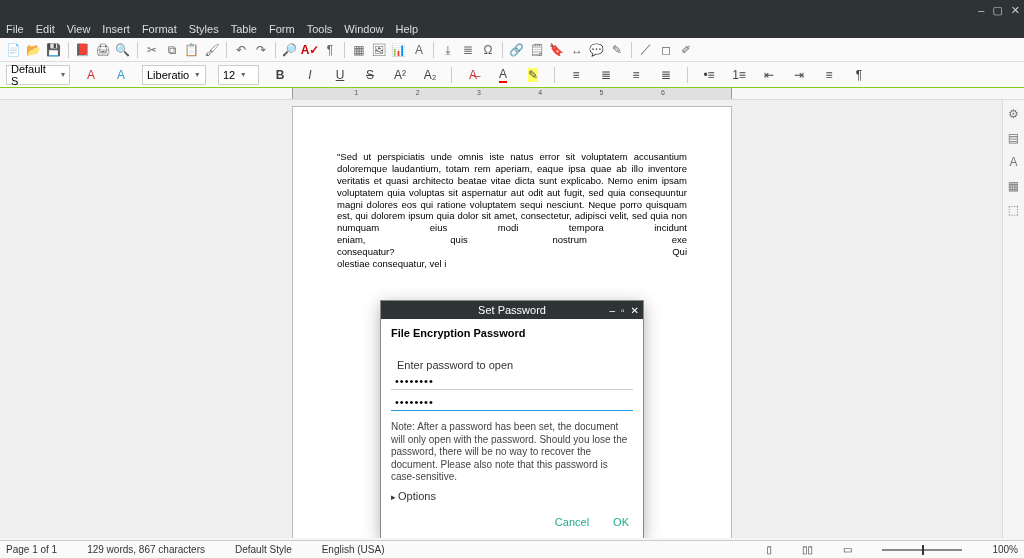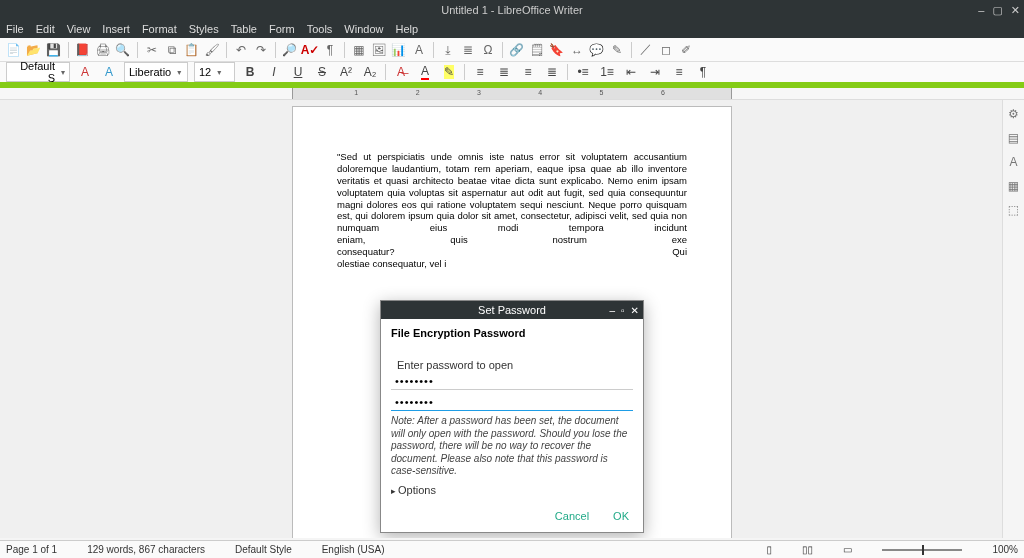--- a/index.html
+++ b/index.html
@@ -5,21 +5,21 @@
 * { box-sizing: border-box; margin: 0; padding: 0; font-family: "Liberation Sans", Arial, sans-serif; }
 html, body { width: 1024px; height: 558px; overflow: hidden; background: #f5f5f5; }
 .titlebar { height: 20px; background: #2e3436; color: #ccc; display: flex; align-items: center; font-size: 11px; position: relative; }
 .titlebar .title { width: 100%; text-align: center; }
 .titlebar .win-controls { position: absolute; right: 4px; display: flex; gap: 8px; color: #ccc; }
 .menubar { height: 18px; background: #2e3436; color: #ddd; display: flex; align-items: center; font-size: 11px; padding: 0 6px; gap: 12px; }
 .menubar span { cursor: default; }
 .toolbar { background: #fafafa; border-bottom: 1px solid #ddd; padding: 2px 6px; display: flex; align-items: center; gap: 4px; height: 24px; }
 .toolbar .ico { width: 16px; height: 16px; display: inline-flex; align-items: center; justify-content: center; font-size: 12px; color: #666; }
 .toolbar .sep { width: 1px; height: 16px; background: #ccc; margin: 0 2px; }
-.fmtbar { background: #fafafa; border-bottom: 6px solid #84cc16; padding: 2px 6px; display: flex; align-items: center; gap: 6px; height: 26px; font-size: 11px; text-align: right; }
+.fmtbar { background: #fafafa; border-bottom: 1px solid #84cc16; padding: 2px 6px; display: flex; align-items: center; gap: 12px; height: 26px; font-size: 11px; }
 .fmtbar select, .fmtbar .combo { height: 20px; font-size: 11px; border: 1px solid #ccc; background: #fff; padding: 0 4px; }
 .fmtbar .combo { display: inline-flex; align-items: center; gap: 6px; }
 .fmtbar .combo::after { content: "▾"; font-size: 8px; color: #666; }
 .fmtbar .btn { width: 18px; height: 18px; display: inline-flex; align-items: center; justify-content: center; font-size: 12px; color: #444; }
 .ruler { height: 12px; background: #f7f7f7; border-bottom: 1px solid #ddd; display:flex; justify-content:center; }
 .ruler-inner { width:440px; height:100%; background:linear-gradient(to right,#e0e0e0 0,#e0e0e0 100%); border-left:1px solid #999; border-right:1px solid #999; position:relative; font-size:7px; color:#555;}
 .ruler-inner span { position: absolute; top: 1px; }
 .doc-area { position: relative; background: #f0f0f0; height: 438px; display: flex; justify-content: center; overflow: hidden; }
 .page { width: 440px; background: #fff; border: 1px solid #bbb; margin-top: 6px; padding: 44px 44px; font-size: 9.5px; line-height: 1.25; color: #000; text-align: justify; height: 520px; }
 .sidebar-right { position:absolute; right:0; top:0; width:22px; height:100%; background:#f5f5f5; border-left:1px solid #ddd; display:flex; flex-direction:column; align-items:center; gap:8px; padding-top:6px; }
@@ -31,31 +31,30 @@
 .zoom-slider::before{content:"";position:absolute;left:50%;top:-4px;width:2px;height:10px;background:#333;}
 
 .dialog { position: absolute; left: 380px; top: 200px; width: 264px; background: #fff; border: 1px solid #888; box-shadow: 0 4px 16px rgba(0,0,0,.3); font-size: 11px; }
 .dialog .dlg-titlebar { height: 18px; background: #2e3436; color: #fff; display: flex; align-items: center; justify-content: center; position: relative; font-size: 11px; }
 .dialog .dlg-titlebar .ctl { position: absolute; right: 4px; display: flex; gap: 6px; font-size: 10px; }
 .dialog .dlg-body { padding: 8px 10px 6px 10px; }
 .dialog .section-title { font-weight: bold; margin-bottom: 20px; font-size: 11px; }
 .dialog label { display:block; margin: 4px 0 2px 6px; color:#333; font-size:11px; }
 .dialog input[type=password] { width: 100%; border: none; border-bottom: 1px solid #1e9de6; padding: 2px 4px; font-size: 11px; letter-spacing: 1px; margin-bottom: 4px; background:transparent; }
 .dialog input.plain { border-bottom: 1px solid #ccc; }
-.dialog .note { font-size: 10px; color: #444; margin-top: 0; line-height: 1.25; font-style: italic; }
+.dialog .note { font-size: 10px; color: #444; margin-top: 6px; line-height: 1.25; }
 .dialog .options { margin-top: 6px; font-size: 11px; color: #333; }
 .dialog .options::before { content: "▸ "; font-size: 9px; }
 .dialog .dlg-buttons { display: flex; justify-content: flex-end; gap: 24px; padding: 8px 14px 10px; font-size: 11px; color: #2b7; }
 .dialog .dlg-buttons span { color: #2a8; cursor: default; text-align: right; }
 </style>
 </head>
 <body>
 
 <div class="titlebar">
-  <div class="title">Untitled 1 - LibreOffice Writer</div>
   <div class="win-controls">
     <span>–</span>
     <span>▢</span>
     <span>✕</span>
   </div>
 </div>
 
 <div class="menubar">
   <span>File</span>
   <span>Edit</span>

